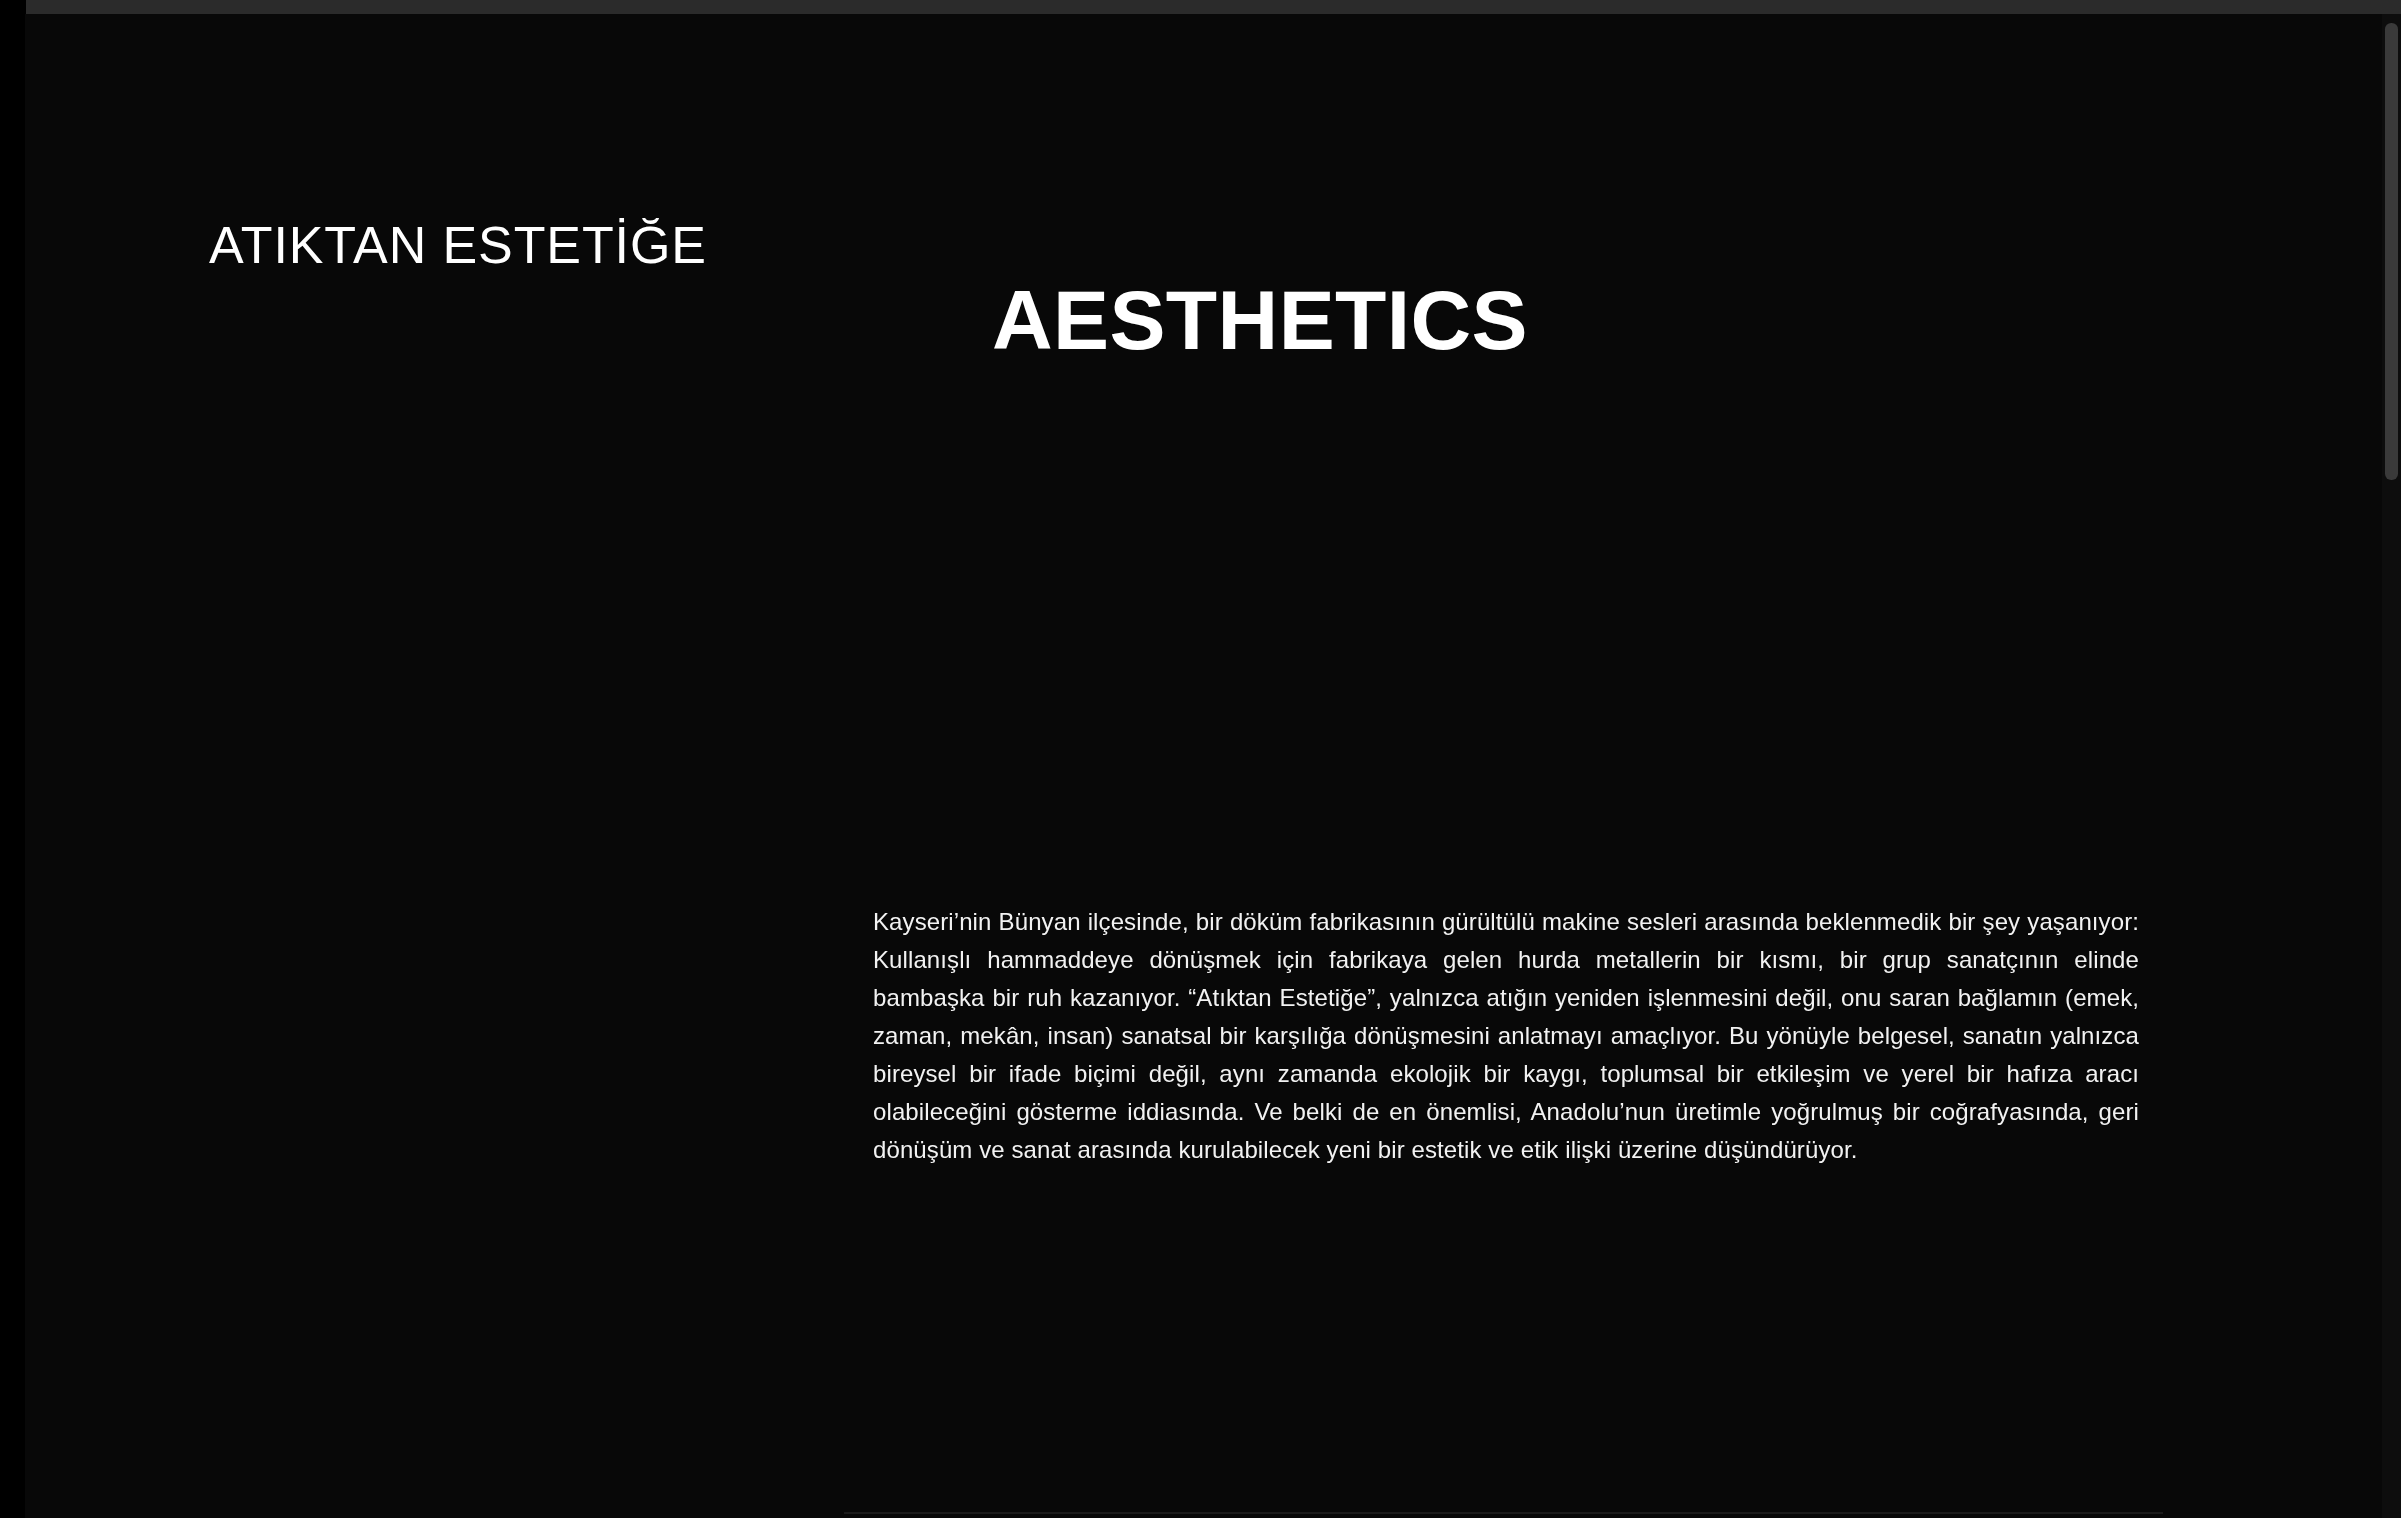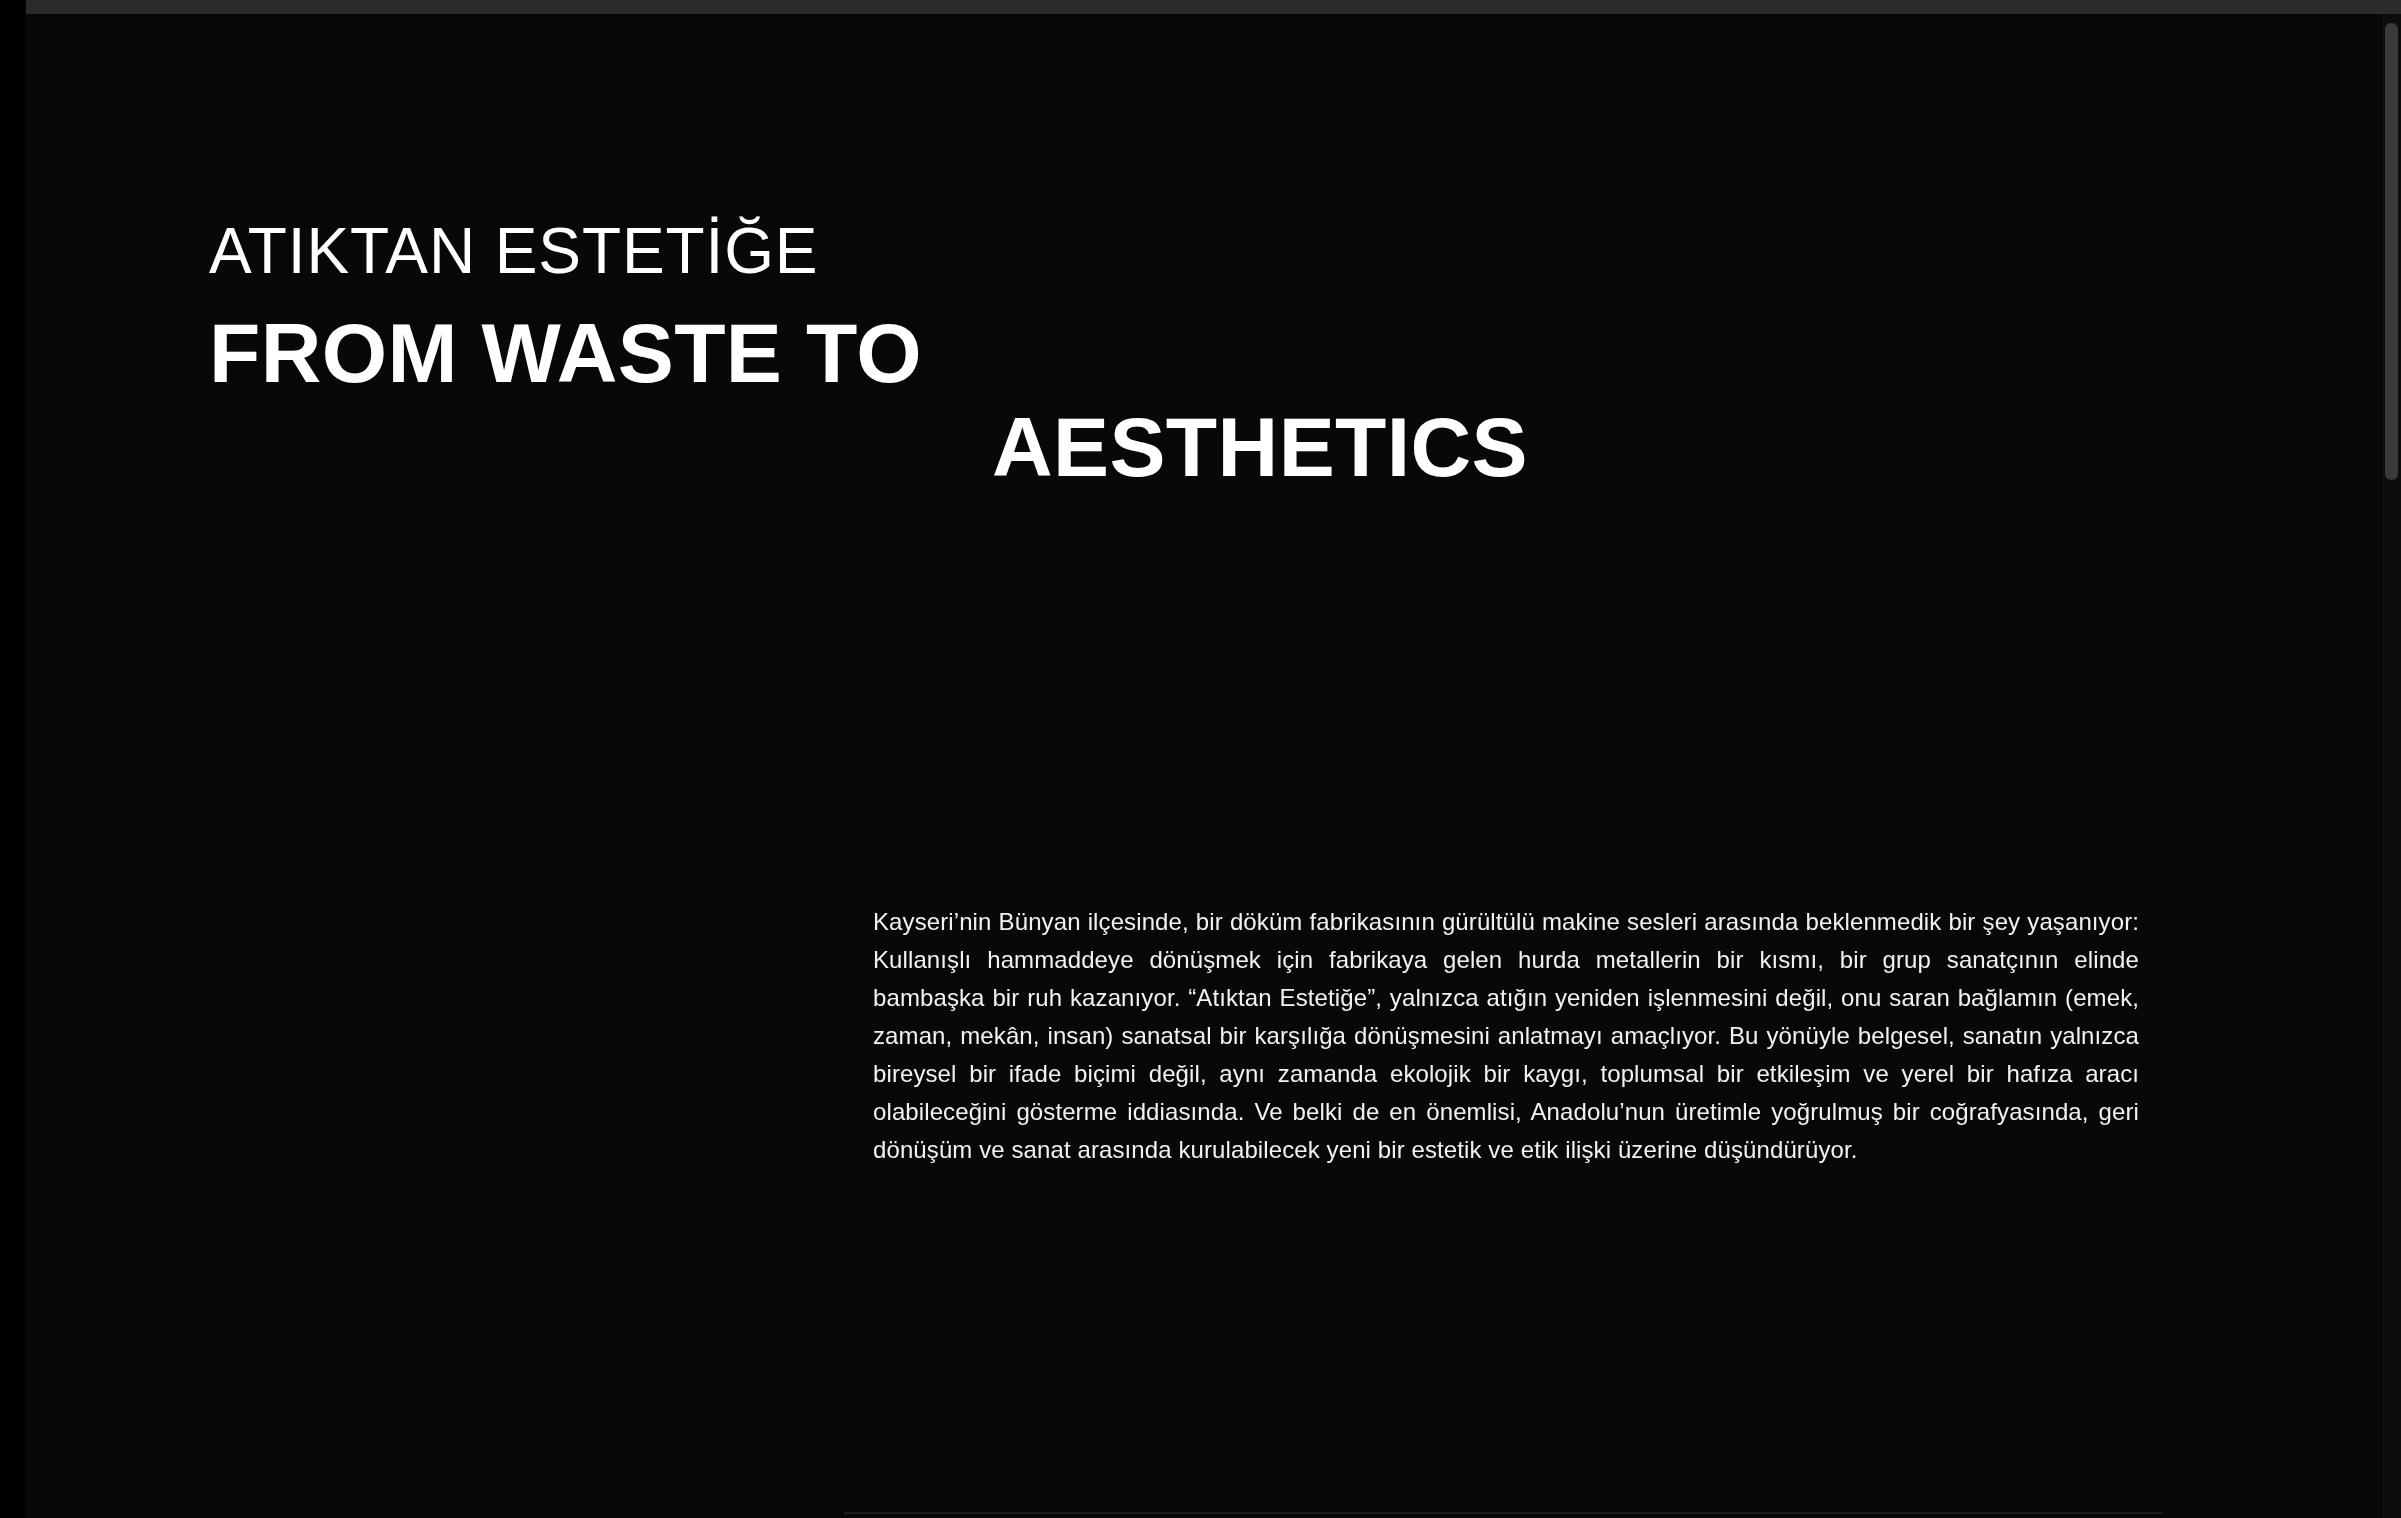--- a/index.html
+++ b/index.html
@@ -81,21 +81,21 @@
   }
 
   .title-block {
     position: absolute;
     left: 209px;
     top: 218px;
     width: 1319px;
   }
 
   .title-line-1 {
-    font-size: 64px;
+    font-size: 52px;
     font-weight: 300;
     letter-spacing: 0.9px;
     line-height: 1.05;
     color: #ffffff;
     white-space: nowrap;
   }
 
   .title-line-2,
   .title-line-3 {
     font-size: 84px;
@@ -133,21 +133,20 @@
 <div class="page">
 
   <div class="top-strip">
     <div class="top-strip-inner"></div>
   </div>
 
   <div class="left-gutter"></div>
 
   <div class="title-block">
     <div class="title-line-1">ATIKTAN ESTETİĞE</div>
-    <div class="title-line-2">FROM WASTE TO</div>
     <div class="title-line-3">AESTHETICS</div>
   </div>
 
   <div class="body-block">
     <p class="body-paragraph">Kayseri’nin Bünyan ilçesinde, bir döküm fabrikasının gürültülü makine sesleri arasında beklenmedik bir şey yaşanıyor: Kullanışlı hammaddeye dönüşmek için fabrikaya gelen hurda metallerin bir kısmı, bir grup sanatçının elinde bambaşka bir ruh kazanıyor. “Atıktan Estetiğe”, yalnızca atığın yeniden işlenmesini değil, onu saran bağlamın (emek, zaman, mekân, insan) sanatsal bir karşılığa dönüşmesini anlatmayı amaçlıyor. Bu yönüyle belgesel, sanatın yalnızca bireysel bir ifade biçimi değil, aynı zamanda ekolojik bir kaygı, toplumsal bir etkileşim ve yerel bir hafıza aracı olabileceğini gösterme iddiasında. Ve belki de en önemlisi, Anadolu’nun üretimle yoğrulmuş bir coğrafyasında, geri dönüşüm ve sanat arasında kurulabilecek yeni bir estetik ve etik ilişki üzerine düşündürüyor.</p>
   </div>
 
   <div class="bottom-rule"></div>
 
   <div class="scrollbar-track">

